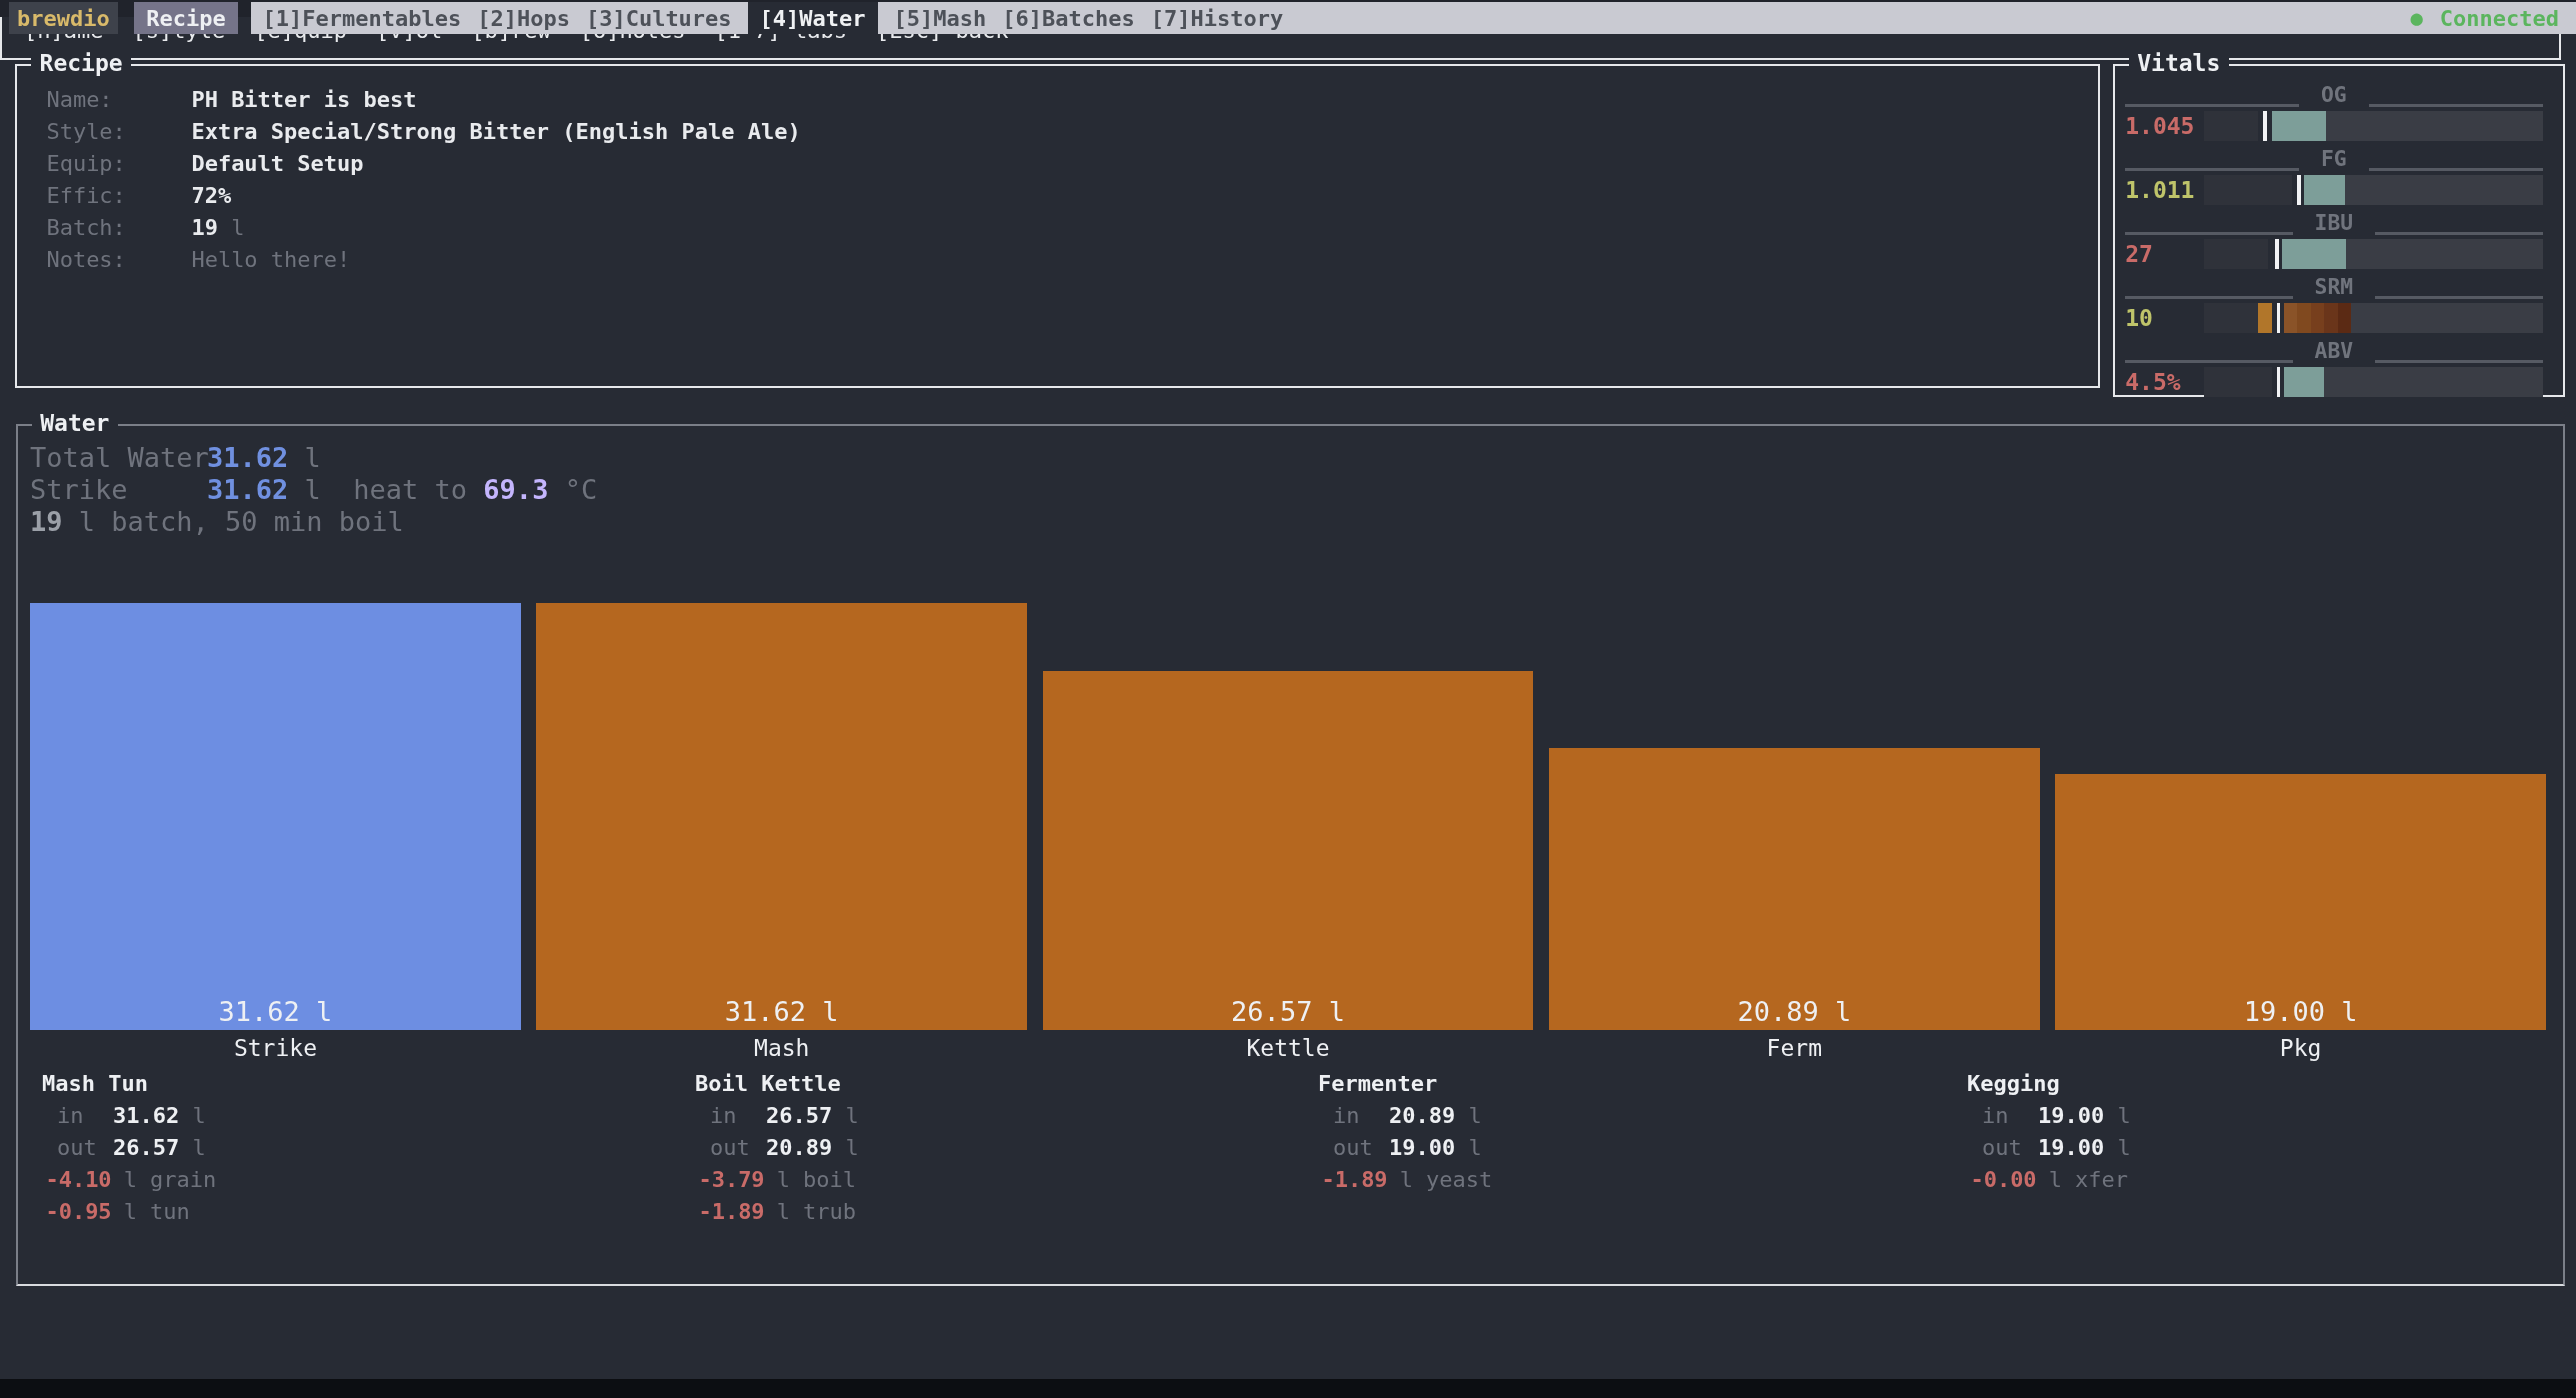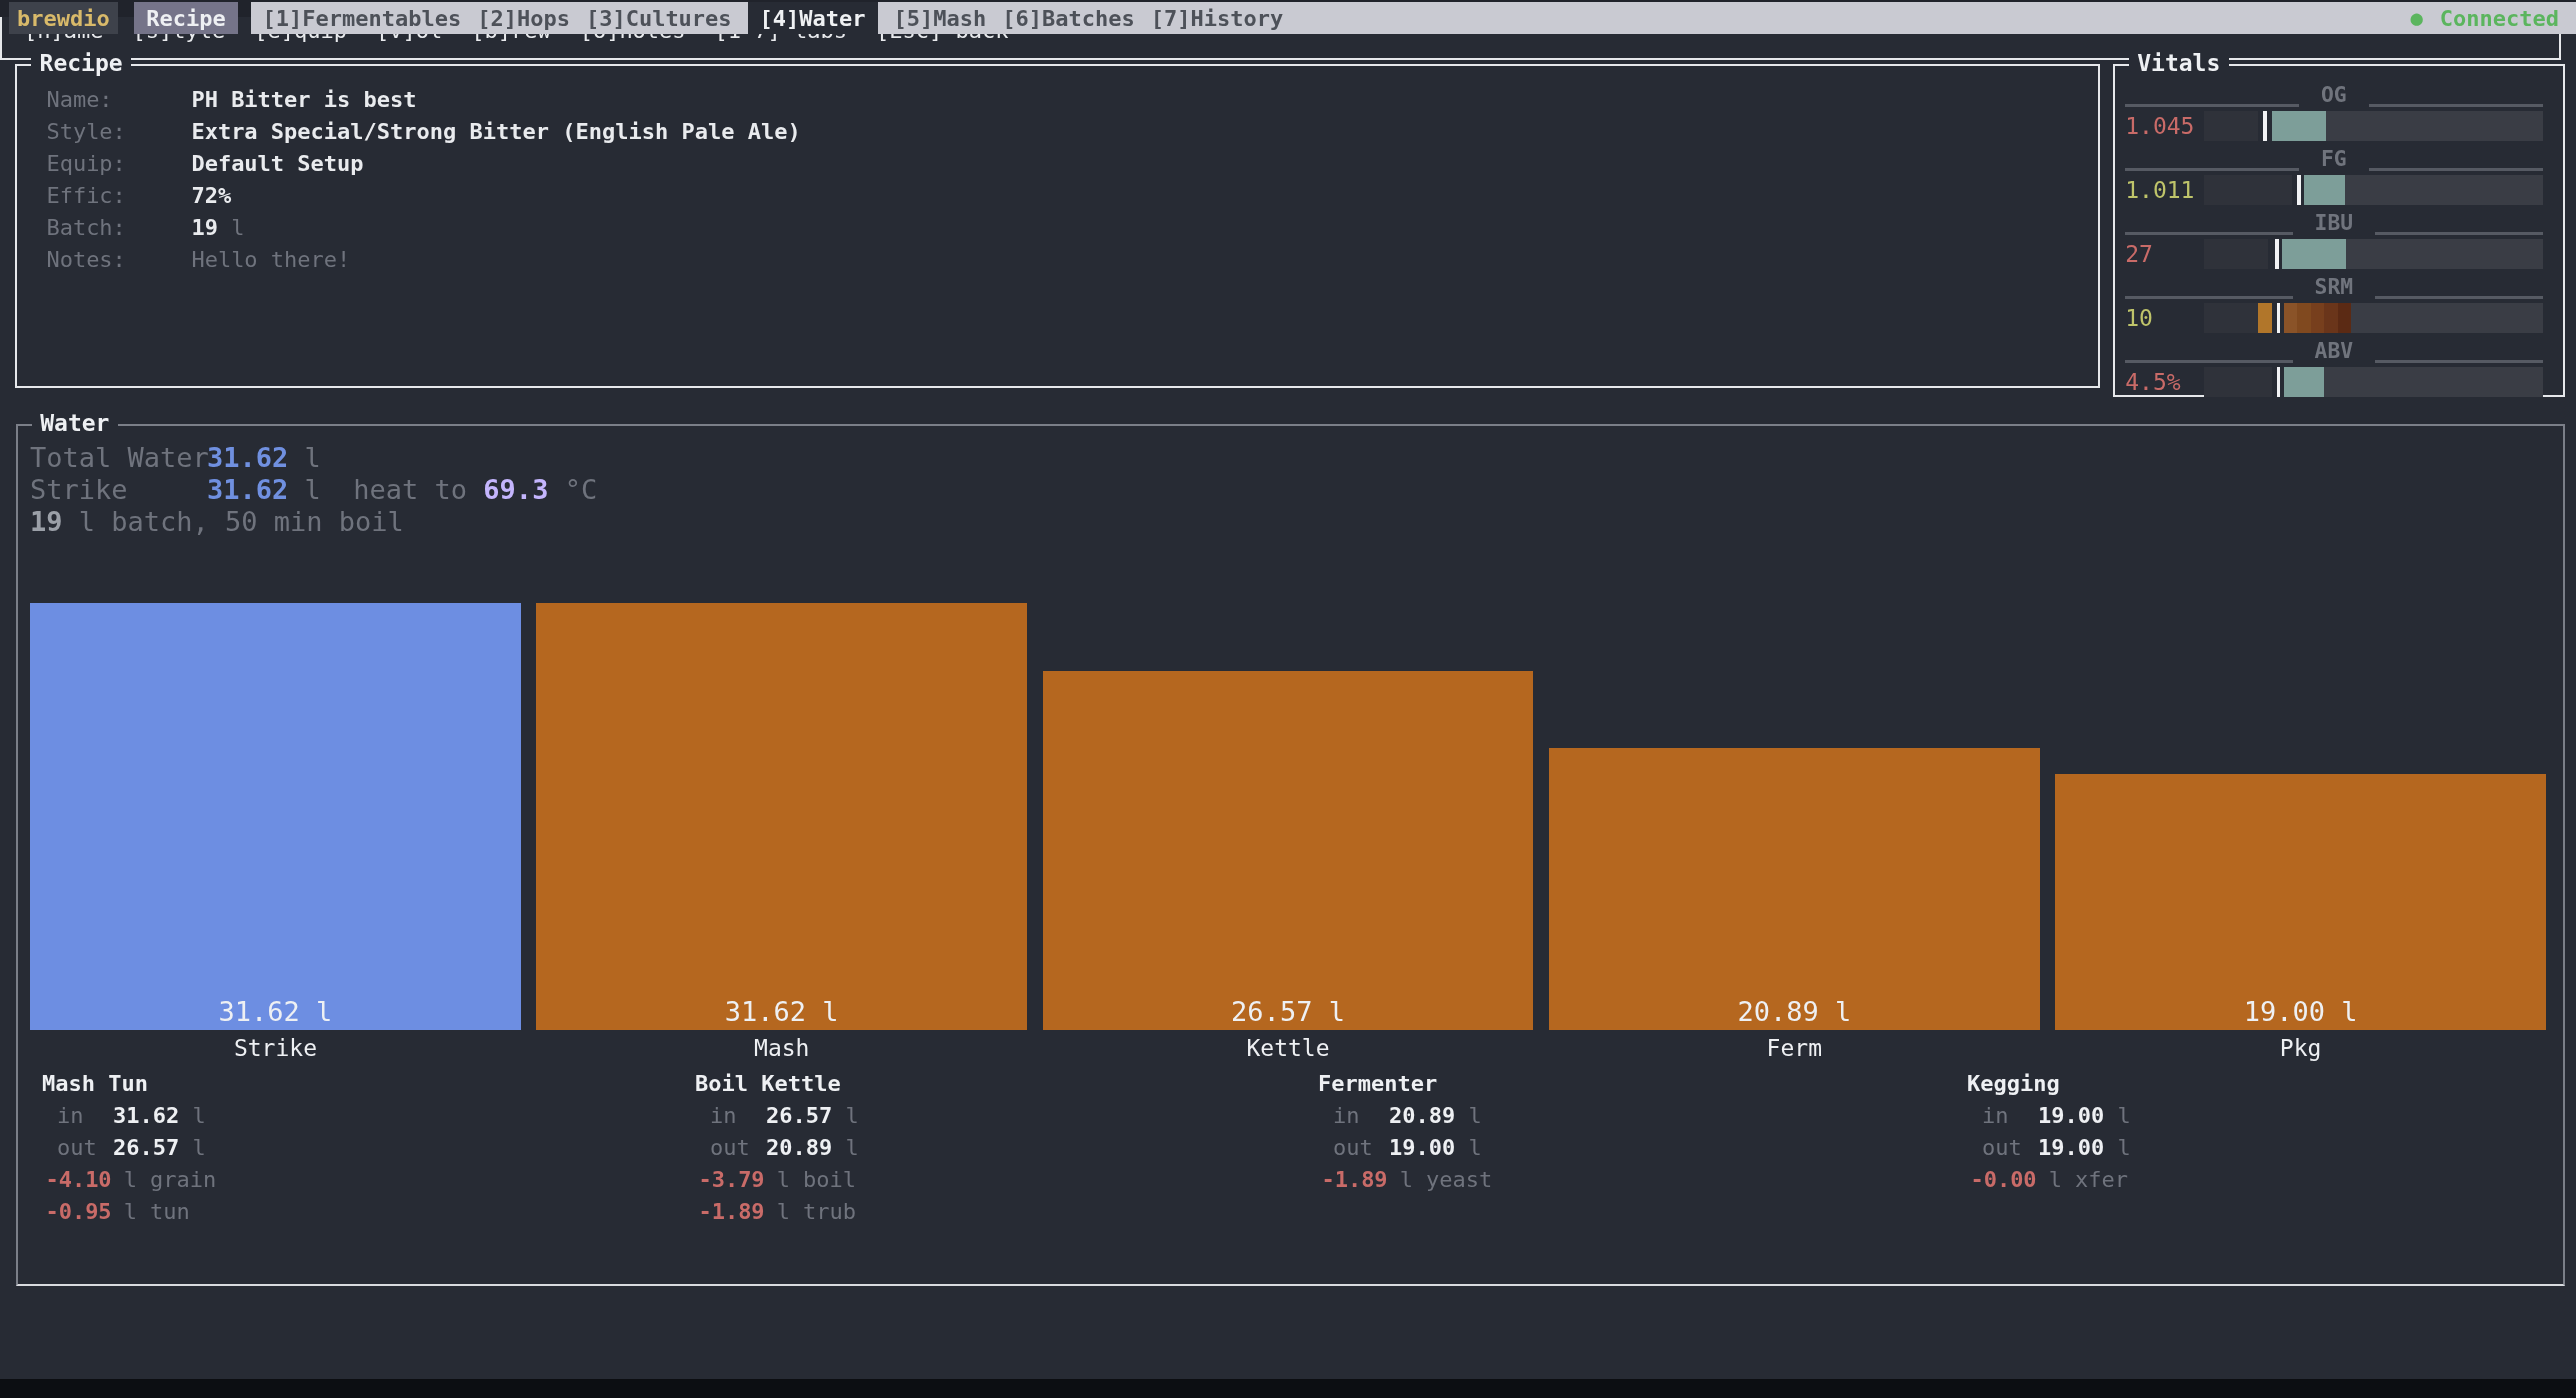--- a/index.html
+++ b/index.html
@@ -39,21 +39,21 @@
   .rval.muted{color:#6f737d;font-weight:400;}
   .runit{color:#6f737d;}
 
   
   .vitals-body{padding:19px 20.5px 0 10.2px;}
   .vital{margin-bottom:7.7px;}
   .vsep{display:flex;align-items:flex-end;gap:22px;height:22px;margin-bottom:4.3px;}
   .vsep .line{flex:1;height:2.6px;background:#565a63;}
   .vsep .vlabel{color:#70747d;font-size:21.3px;font-weight:600;}
   .vrow{display:flex;height:30px;}
-  .vval{width:79px;font-size:23px;display:flex;align-items:center;flex:none;}
+  .vval{width:79px;font-size:23px;display:flex;align-items:center;flex:none;font-weight:bold;}
   .gauge{flex:1;position:relative;}
   .gauge .seg{position:absolute;top:0;bottom:0;}
 
   
   .water-summary{position:absolute;left:12px;top:15.4px;font-size:27px;}
   .wrow{display:flex;height:32px;align-items:center;white-space:pre;}
   .wlabel{width:177px;color:#6f737d;flex:none;}
   .wblue{color:#7090e0;font-weight:700;}
   .wgray{color:#6f737d;}
   .wstrong{color:#c4b5fd;font-weight:700;}

